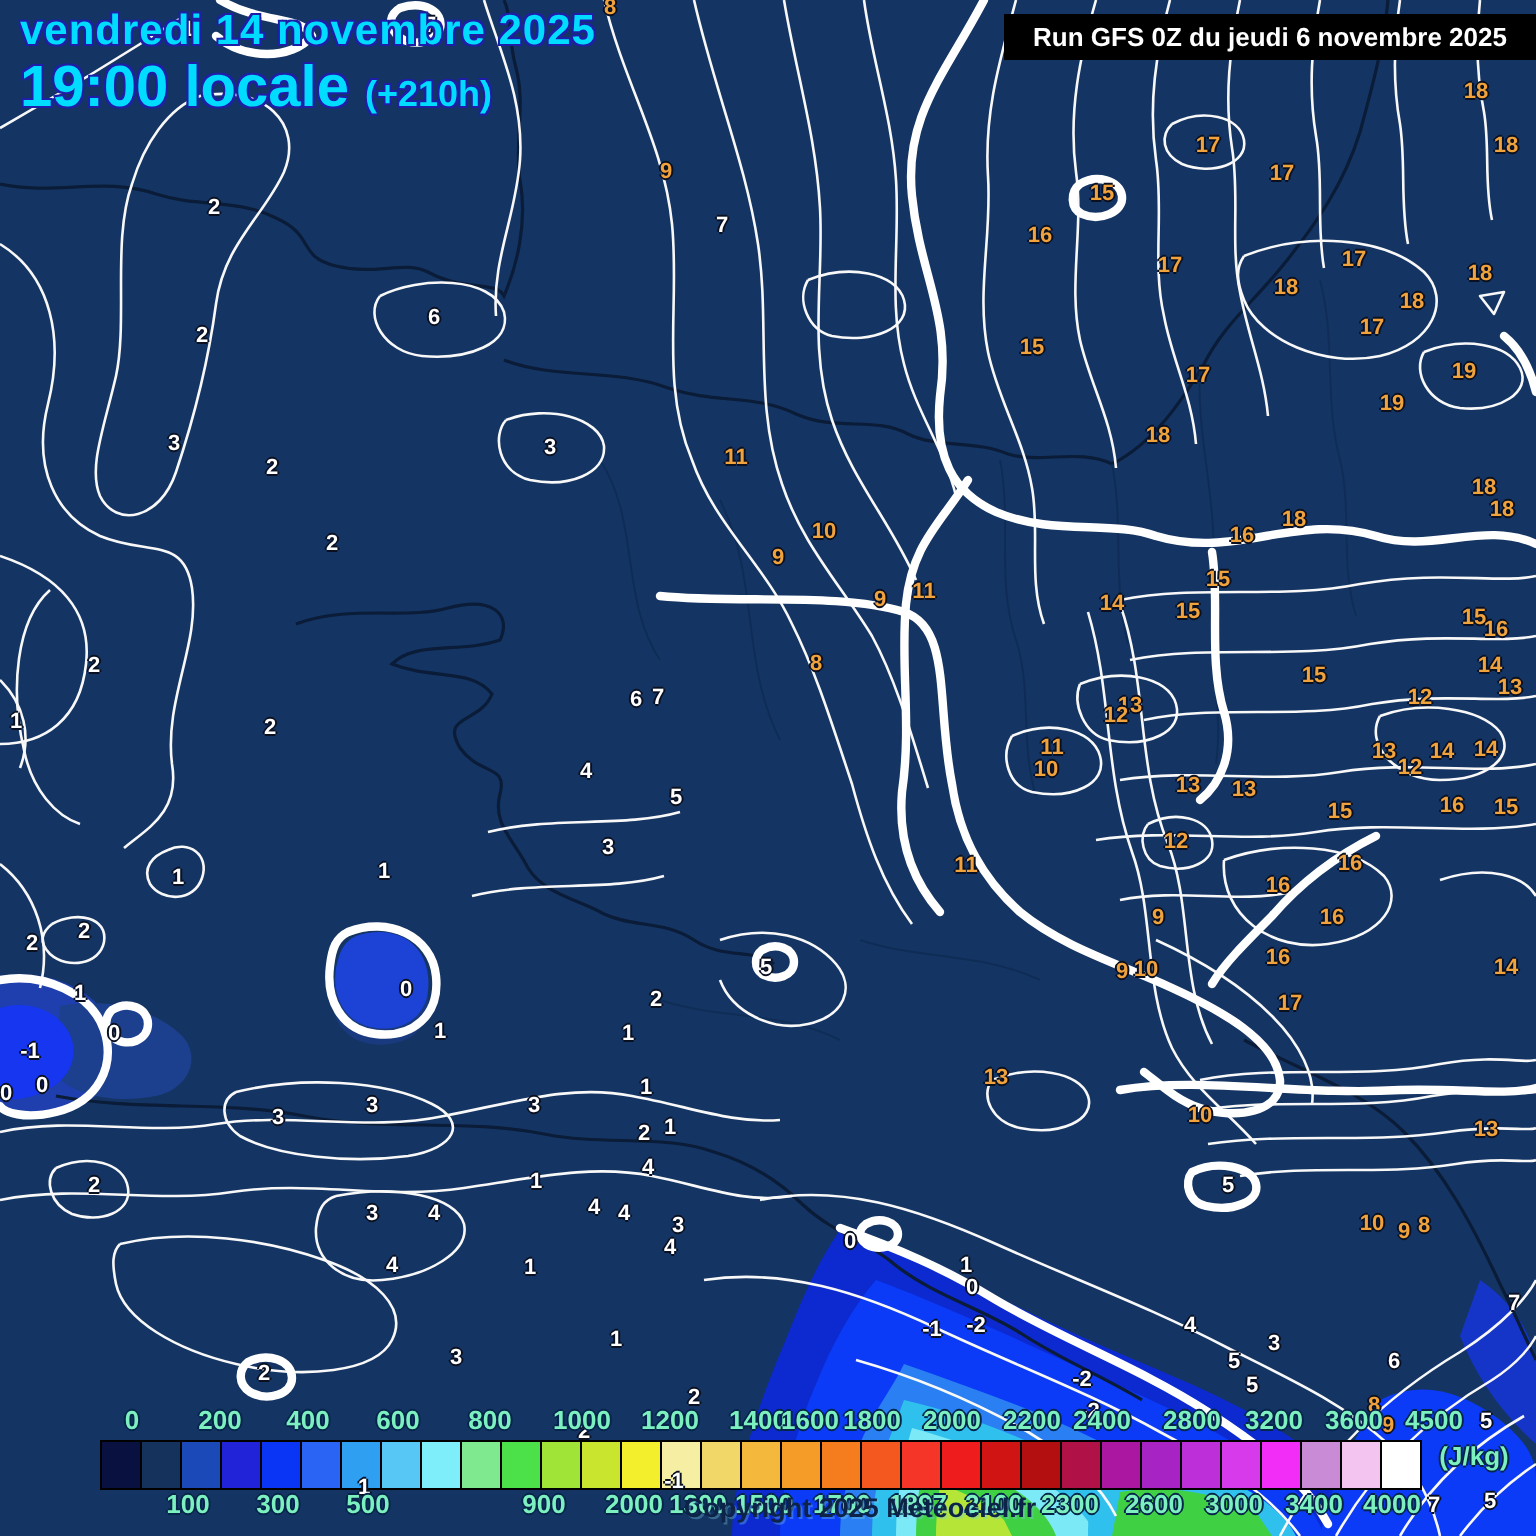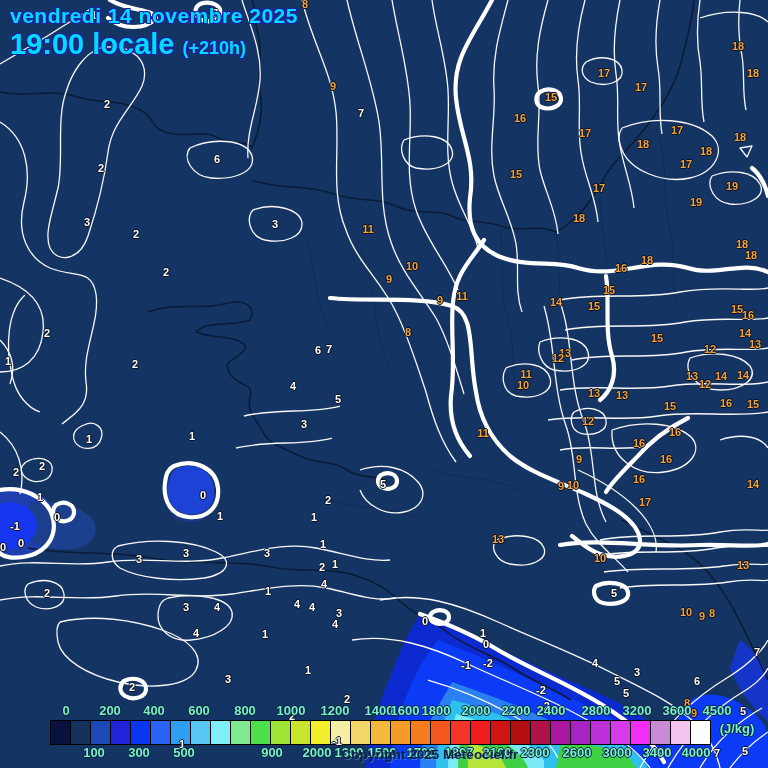--- a/index.html
+++ b/index.html
@@ -319,20 +319,23 @@
     </div>
 
   <div id="hdr">
     <div id="hdr-date" class="cy">vendredi 14 novembre 2025</div>
     <div id="hdr-time" class="cy">
       <span>19:00 locale</span>
       <span id="hdr-offset">(+210h)</span>
     </div>
   </div>
 
+  <div id="runbox">
+    <span>Run GFS 0Z du jeudi 6 novembre 2025</span>
+  </div>
 
   <div id="cb">
       <div class="cbx" style="width: 19px; background: rgb(8, 17, 64);"></div>
       <div class="cbx" style="width: 19px; background: rgb(21, 50, 92);"></div>
       <div class="cbx" style="width: 19px; background: rgb(27, 73, 184);"></div>
       <div class="cbx" style="width: 19px; background: rgb(33, 35, 216);"></div>
       <div class="cbx" style="width: 19px; background: rgb(11, 53, 245);"></div>
       <div class="cbx" style="width: 19px; background: rgb(42, 100, 245);"></div>
       <div class="cbx" style="width: 19px; background: rgb(47, 159, 242);"></div>
       <div class="cbx" style="width: 19px; background: rgb(87, 200, 245);"></div>

